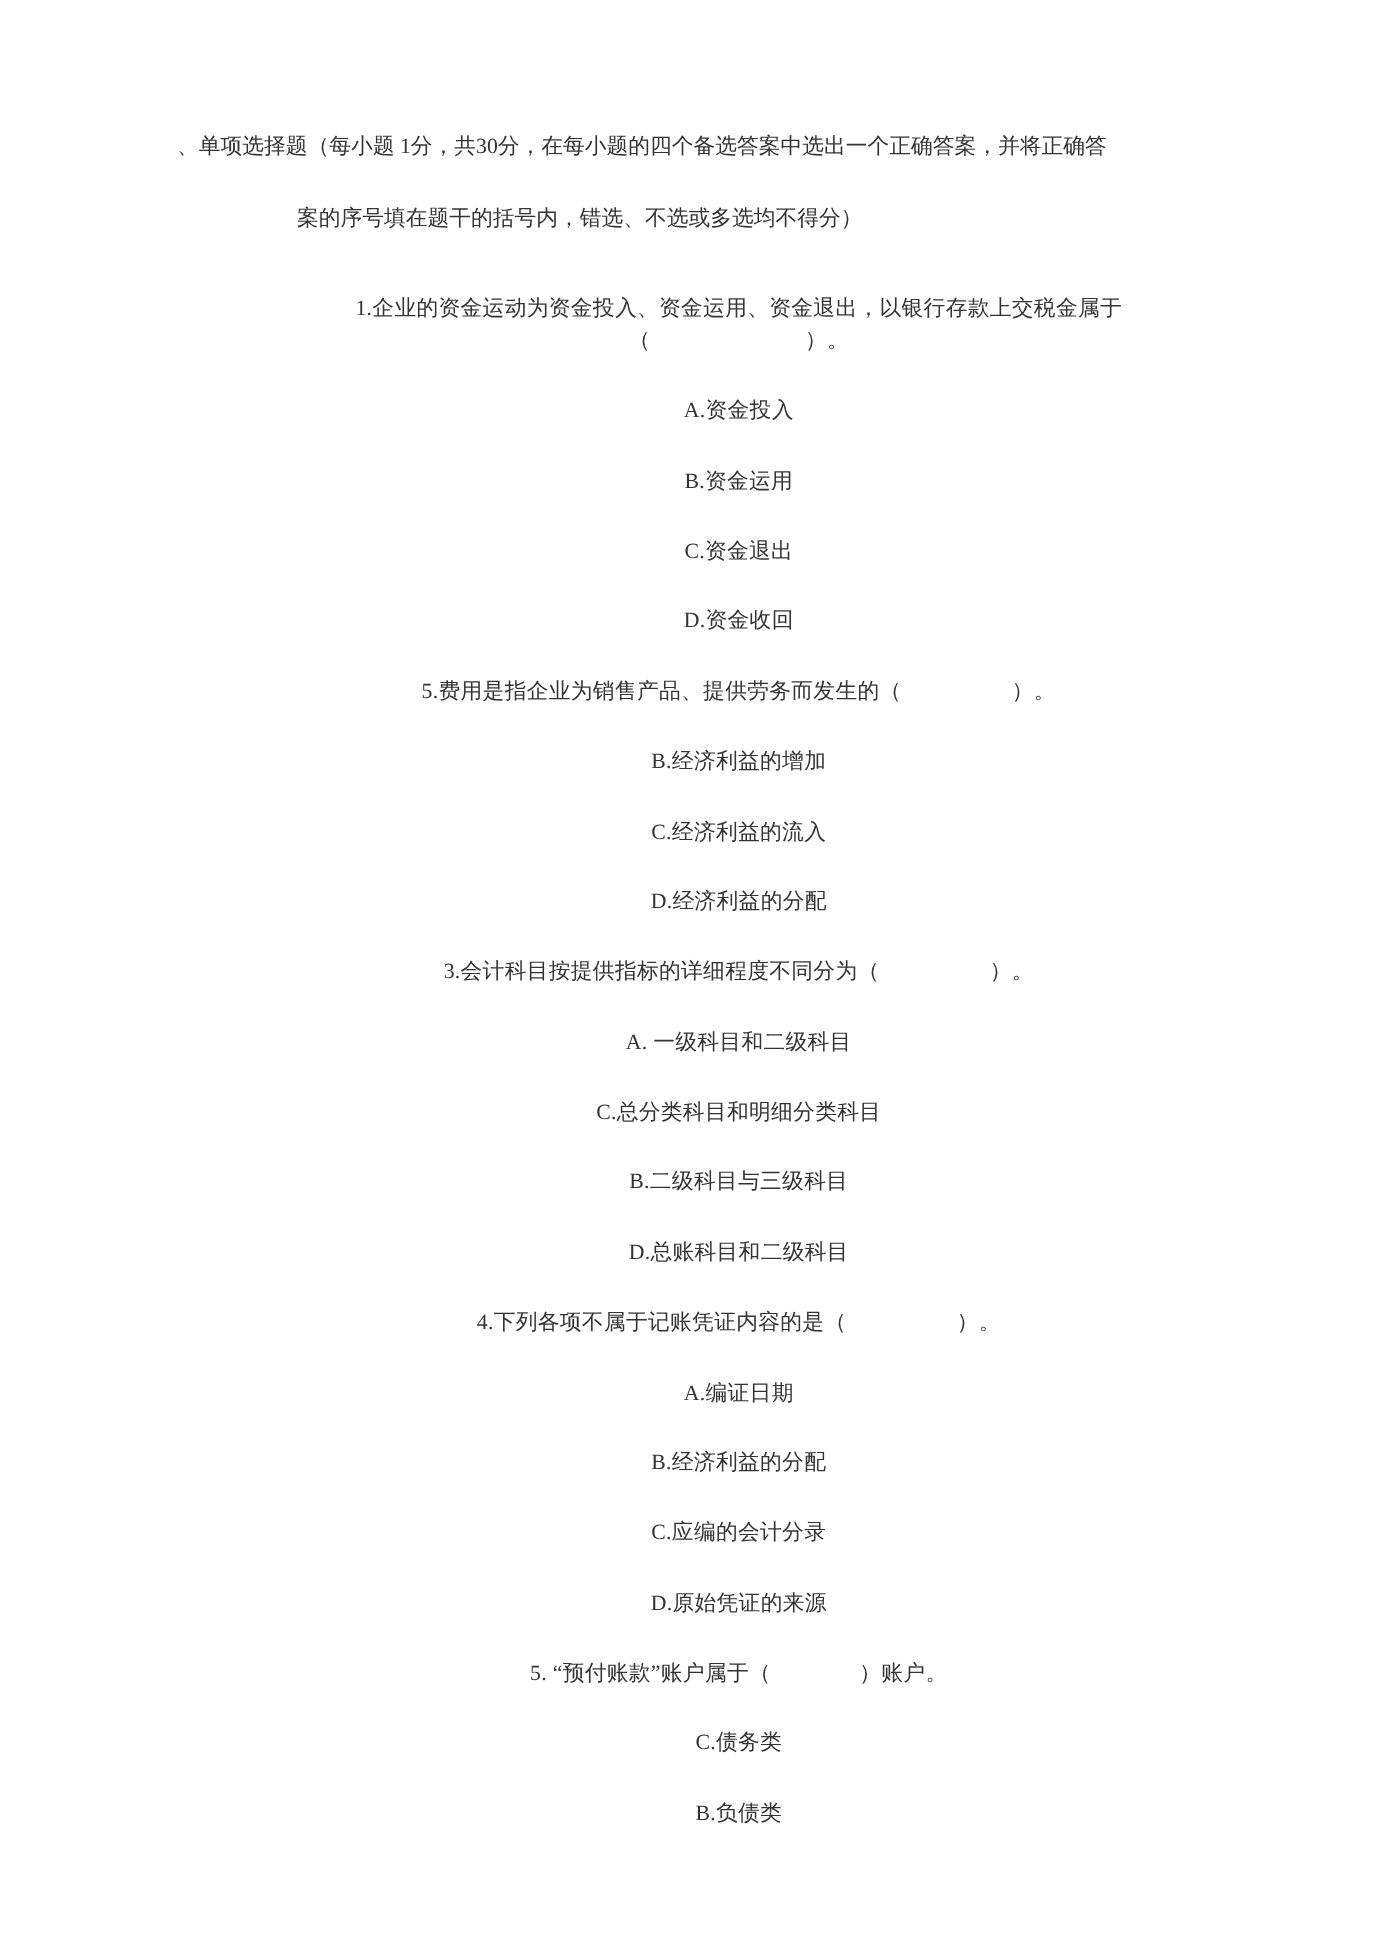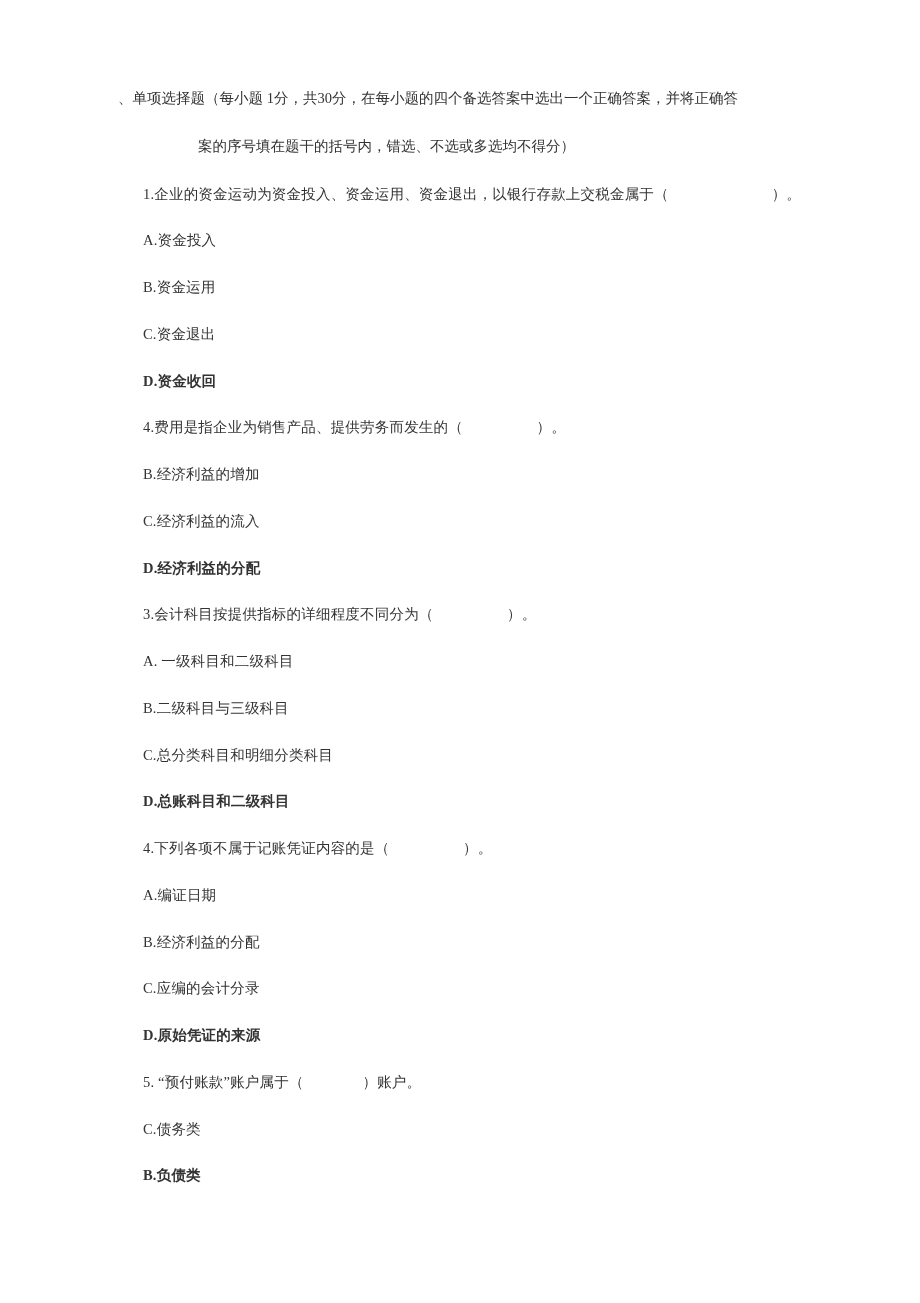--- a/index.html
+++ b/index.html
@@ -11,73 +11,73 @@
       width: 920px;
       min-height: 1303px;
       background: #ffffff;
       font-family: "SimSun", "宋体", serif;
       font-size: 14.5px;
       color: #333333;
       padding: 88px 100px 50px 118px;
       line-height: 1.5;
     }
     .section-header {
-      margin-bottom: 26px;
+      margin-bottom: 38px;
       margin-left: 0;
     }
     .section-header .indent {
       display: block;
       padding-left: 80px;
       margin-top: 26px;
     }
     .question {
-      margin-left: 25px;
+      margin-left: 47px;
       margin-bottom: 25px;
+      text-align: center;
     }
     .q-stem {
       margin-bottom: 25px;
       letter-spacing: 0.2px;
     }
     .option {
       margin-bottom: 25px;
       letter-spacing: 0.2px;
     }
     .option:last-child {
       margin-bottom: 25px;
-      font-weight: bold;
     }
   </style>
 </head>
 <body>
 
 <div class="section-header">
   <span>、单项选择题（每小题 1分，共30分，在每小题的四个备选答案中选出一个正确答案，并将正确答</span>
   <span class="indent">案的序号填在题干的括号内，错选、不选或多选均不得分）</span>
 </div>
 
 <div class="question">
   <div class="q-stem">1.企业的资金运动为资金投入、资金运用、资金退出，以银行存款上交税金属于（　　　　　　　）。</div>
   <div class="option">A.资金投入</div>
   <div class="option">B.资金运用</div>
   <div class="option">C.资金退出</div>
   <div class="option">D.资金收回</div>
 </div>
 
 <div class="question">
-  <div class="q-stem">4.费用是指企业为销售产品、提供劳务而发生的（　　　　　）。</div>
+  <div class="q-stem">5.费用是指企业为销售产品、提供劳务而发生的（　　　　　）。</div>
   <div class="option">B.经济利益的增加</div>
   <div class="option">C.经济利益的流入</div>
   <div class="option">D.经济利益的分配</div>
 </div>
 
 <div class="question">
   <div class="q-stem">3.会计科目按提供指标的详细程度不同分为（　　　　　）。</div>
   <div class="option">A. 一级科目和二级科目</div>
+  <div class="option">C.总分类科目和明细分类科目</div>
   <div class="option">B.二级科目与三级科目</div>
-  <div class="option">C.总分类科目和明细分类科目</div>
   <div class="option">D.总账科目和二级科目</div>
 </div>
 
 <div class="question">
   <div class="q-stem">4.下列各项不属于记账凭证内容的是（　　　　　）。</div>
   <div class="option">A.编证日期</div>
   <div class="option">B.经济利益的分配</div>
   <div class="option">C.应编的会计分录</div>
   <div class="option">D.原始凭证的来源</div>
 </div>

